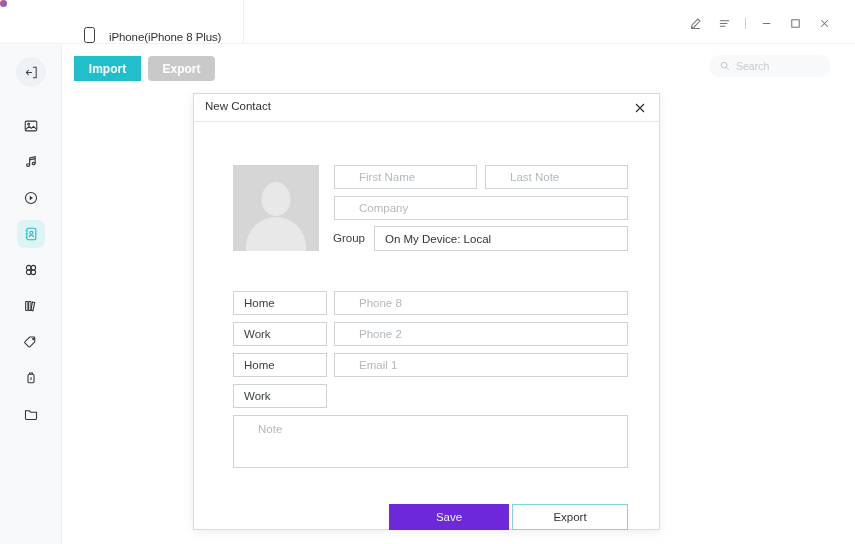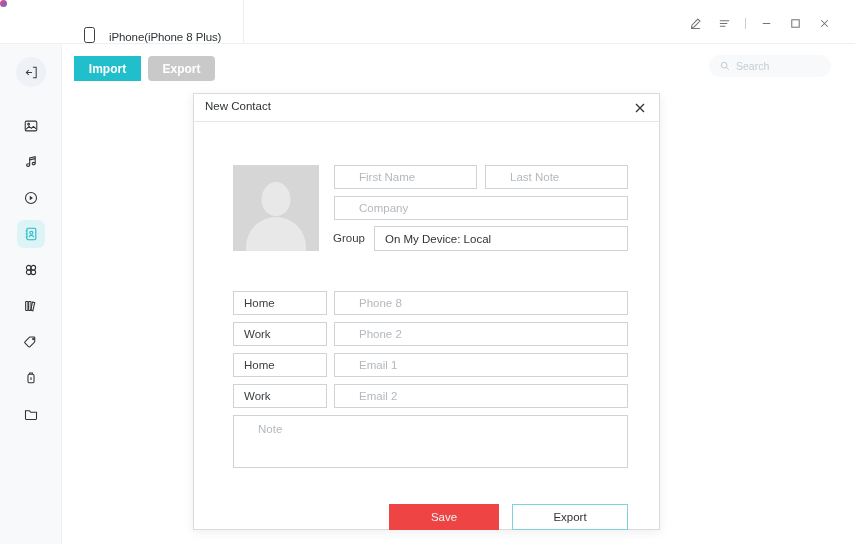--- a/index.html
+++ b/index.html
@@ -208,22 +208,22 @@
   .f-l4 { left: 39px; top: 262px; width: 94px; height: 24px; }
   .f-v4 { left: 140px; top: 262px; width: 294px; height: 24px; }
 
   .f-note {
     left: 39px; top: 293px; width: 395px; height: 53px;
     align-items: flex-start; padding-top: 7px;
   }
 
   .btn-save {
     position: absolute; left: 195px; top: 382px;
-    width: 110px; height: 26px;
-    background: #ef4444; color: #eaf6f7;
+    width: 120px; height: 26px;
+    background: #6d28d9; color: #eaf6f7;
     font-size: 11.5px; border: none; cursor: default;
     display: flex; align-items: center; justify-content: center;
     font-family: "Liberation Sans", sans-serif;
   }
   .btn-cancel {
     position: absolute; left: 318px; top: 382px;
     width: 116px; height: 26px;
     background: #ffffff; color: #2f3437;
     font-size: 11.5px; border: 1px solid #7fd3da; cursor: pointer;
     display: flex; align-items: center; justify-content: center;
@@ -413,21 +413,20 @@
       <div class="fld f-l1">Home</div>
       <div class="fld ph f-v1">Phone 8</div>
 
       <div class="fld f-l2">Work</div>
       <div class="fld ph f-v2">Phone 2</div>
 
       <div class="fld f-l3">Home</div>
       <div class="fld ph f-v3">Email 1</div>
 
       <div class="fld f-l4">Work</div>
-      <div class="fld ph f-v4">Email 2</div>
 
       <div class="fld ph f-note">Note</div>
 
       <button class="btn-save">Save</button>
       <button class="btn-cancel">Export</button>
     </div>
   </div>
 
 </div>
 

